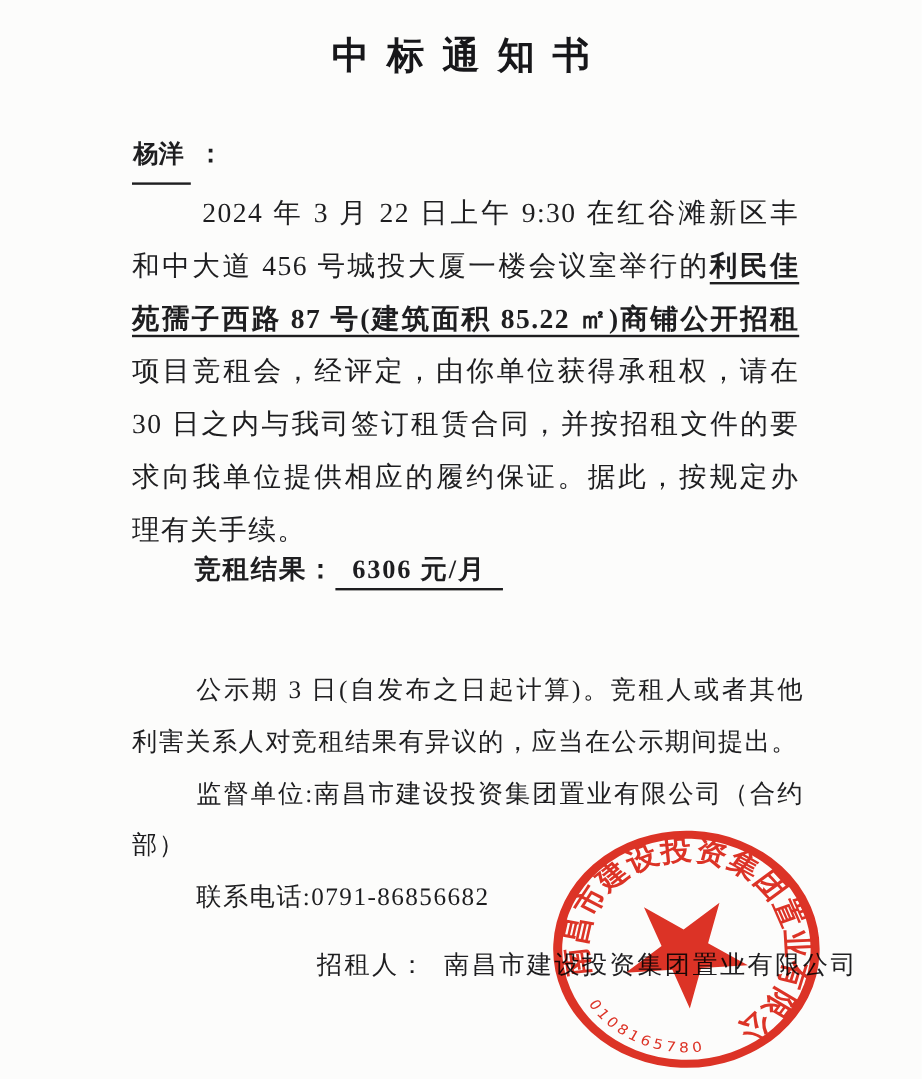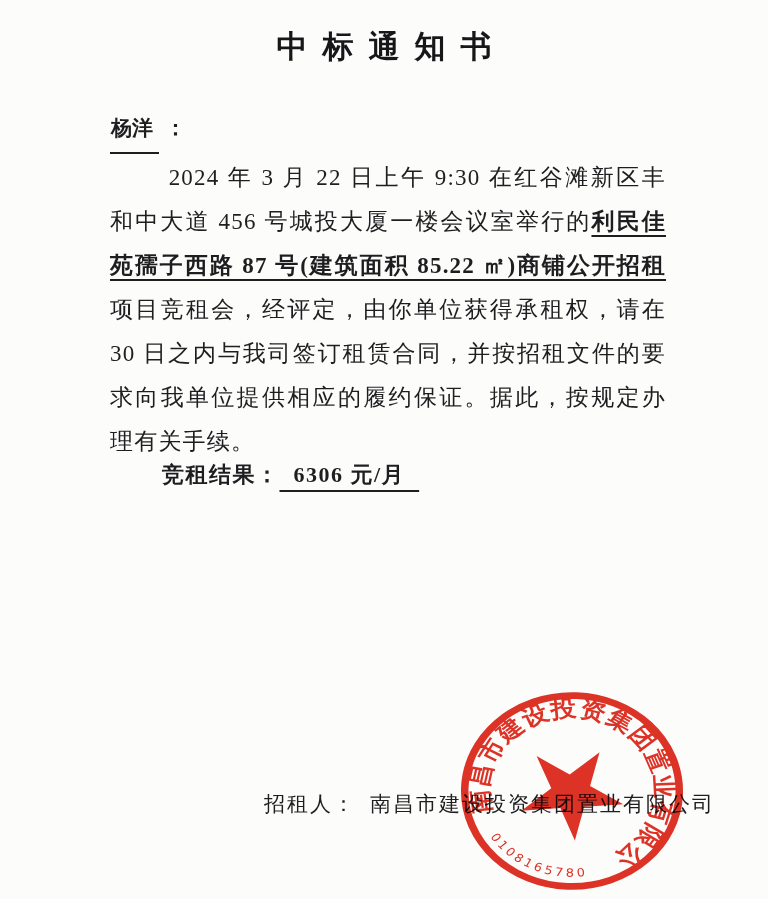--- a/index.html
+++ b/index.html
@@ -96,20 +96,25 @@
   <div class="abs addressee">
     <span class="name">杨洋</span><span class="colon">：</span>
   </div>
 
   <p class="abs body-para"><span>2024 年 3 月 22 日上午 9:30 在红谷滩新区丰和中大道 456 号城投大厦一楼会议室举行的</span><span class="u-bold">利民佳苑孺子西路 87 号(建筑面积 85.22 ㎡)商铺公开招租</span><span>项目竞租会，经评定，由你单位获得承租权，请在 30 日之内与我司签订租赁合同，并按招租文件的要求向我单位提供相应的履约保证。据此，按规定办理有关手续。</span></p>
 
   <div class="abs result-line">
     <span>竞租结果：</span><span class="value">  6306 元/月  </span>
   </div>
 
+  <div class="abs notice-block">
+    <p>公示期 3 日(自发布之日起计算)。竞租人或者其他利害关系人对竞租结果有异议的，应当在公示期间提出。</p>
+    <p>监督单位:南昌市建设投资集团置业有限公司（合约部）</p>
+    <p>联系电话:0791-86856682</p>
+  </div>
 
   <div class="abs sig-line">
     <span>招租人：</span><span class="gap"></span><span>南昌市建设投资集团置业有限公司</span>
   </div>
 
 
   <div class="abs stamp">
     <svg viewBox="0 0 220 220" preserveAspectRatio="none">
       <g transform="rotate(24 110 110)">
         <circle cx="110" cy="110" r="100" fill="none" stroke="#dd2315" stroke-width="7"></circle>

